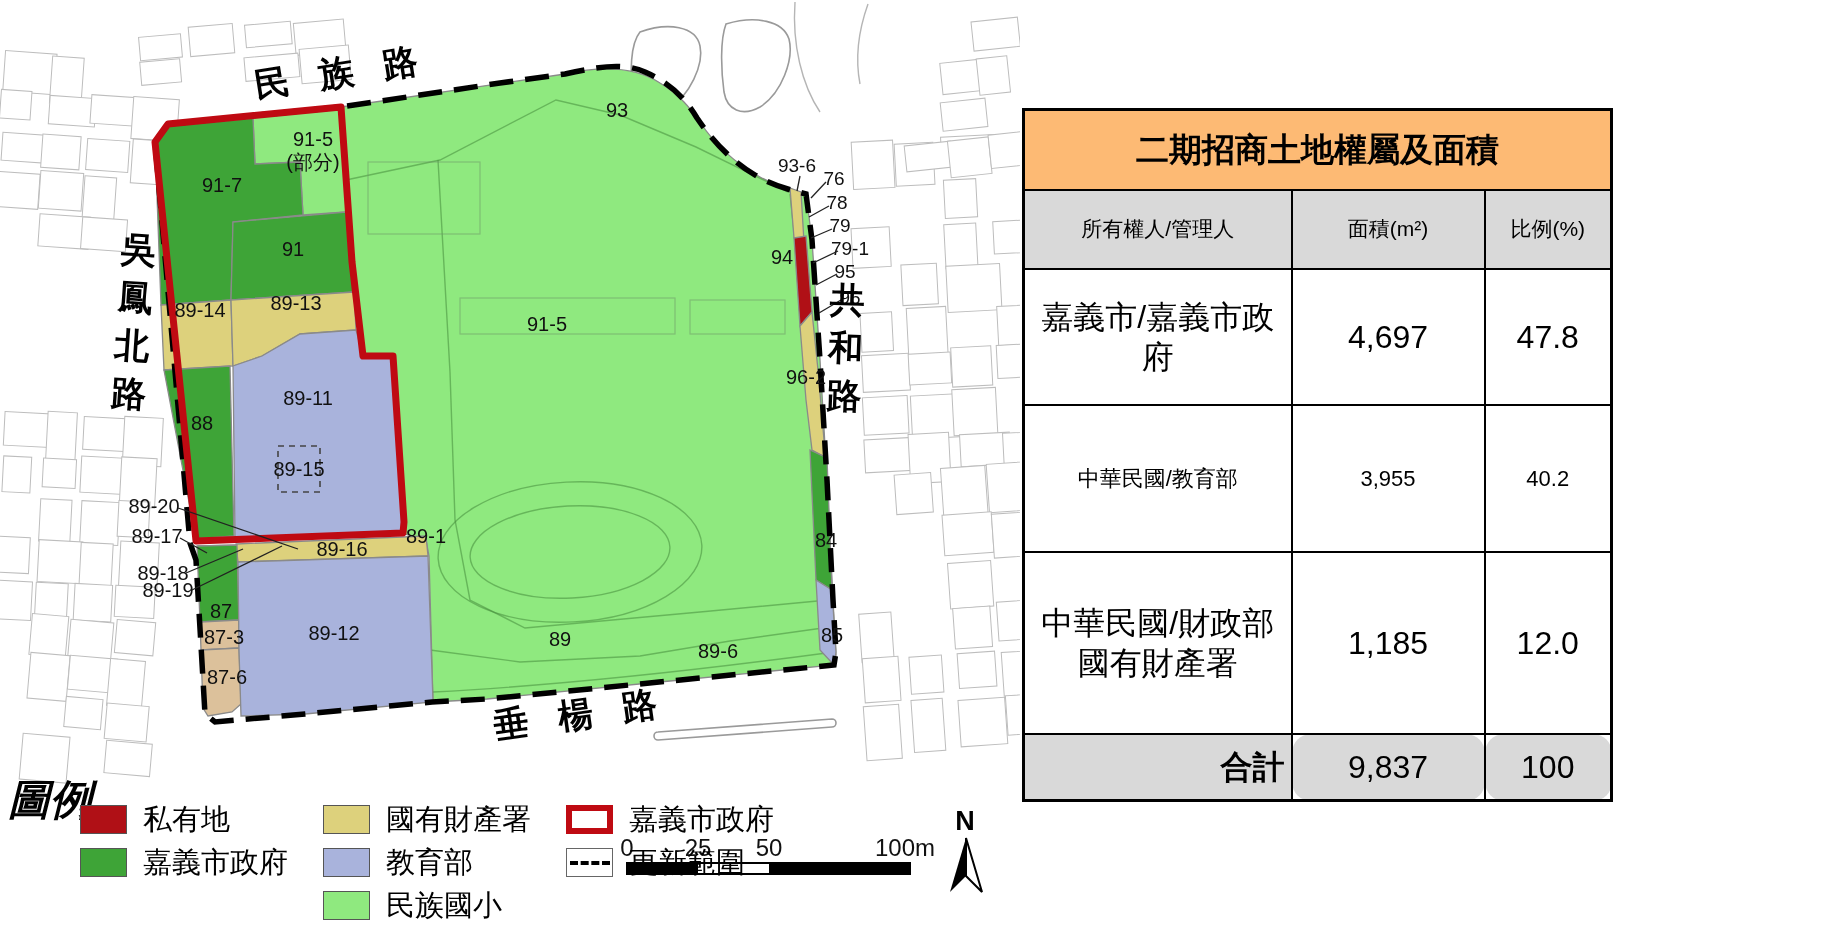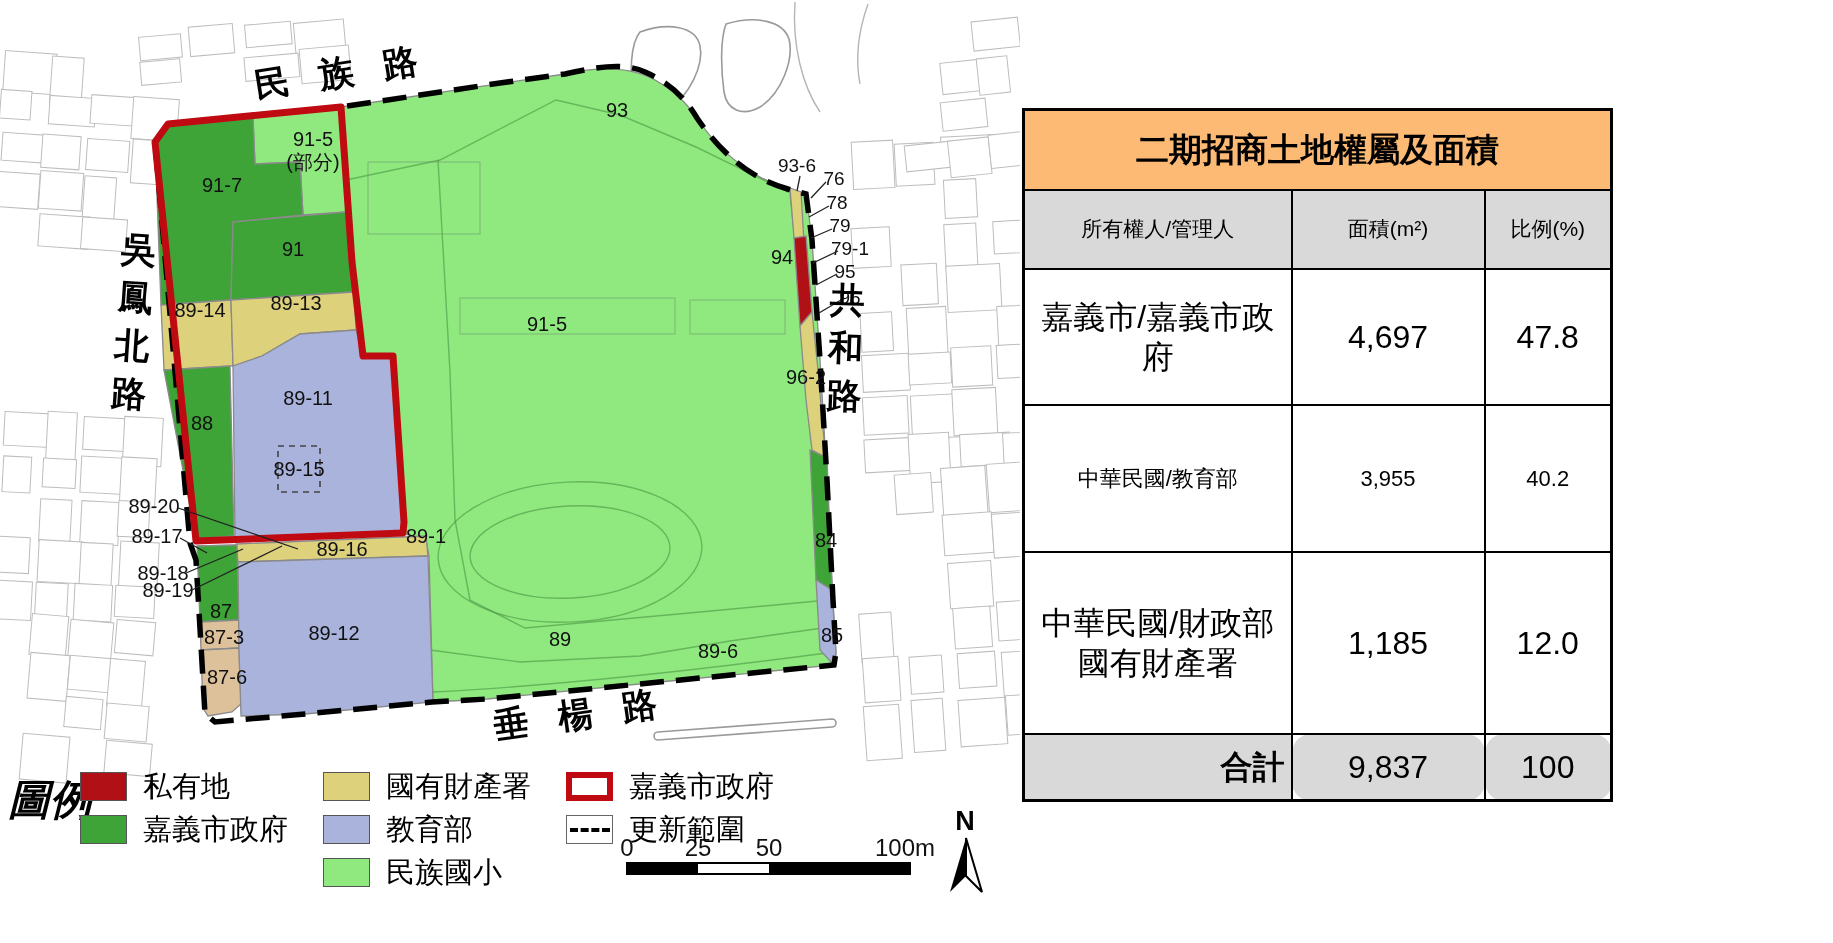--- a/index.html
+++ b/index.html
@@ -13,21 +13,21 @@
   .parcel{stroke:#8a8a8a;stroke-width:1.3;}
   .faint{fill:none;stroke:rgba(70,140,60,.55);stroke-width:1.4;}
   .bldg{fill:none;stroke:rgba(110,150,105,.5);stroke-width:1.2;}
   .upd-boundary{fill:none;stroke:#000;stroke-width:5.5;stroke-dasharray:24 12;}
   .red-boundary{fill:none;stroke:#bf0a12;stroke-width:7;stroke-linejoin:round;}
   .leader{stroke:#222;stroke-width:1.3;}
   .svg-label{fill:#111;}
   .road-label{fill:#000;font-weight:bold;}
   
   .legend-title{position:absolute;left:8px;top:772px;font-size:42px;font-weight:bold;font-style:italic;}
-  .leg-col{position:absolute;top:765px;}
+  .leg-col{position:absolute;top:798px;}
   .leg-row{display:flex;align-items:center;height:43px;gap:16px;}
   .sw{width:47px;height:29px;border:1px solid #555;box-sizing:border-box;flex:0 0 auto;}
   .sw-outline{border:6px solid #bf0a12;background:#fff;}
   .sw-dashed{border:1px solid #666;background:#fff;display:flex;align-items:center;justify-content:center;}
   .sw-dashed i{display:block;width:40px;border-top:4px dashed #000;}
   .leg-label{font-size:29px;white-space:nowrap;}
   
   .own-table{position:absolute;left:1022px;top:108px;border-collapse:collapse;table-layout:fixed;
              background:#fff;}
   .own-table td{border:2px solid #000;text-align:center;vertical-align:middle;

